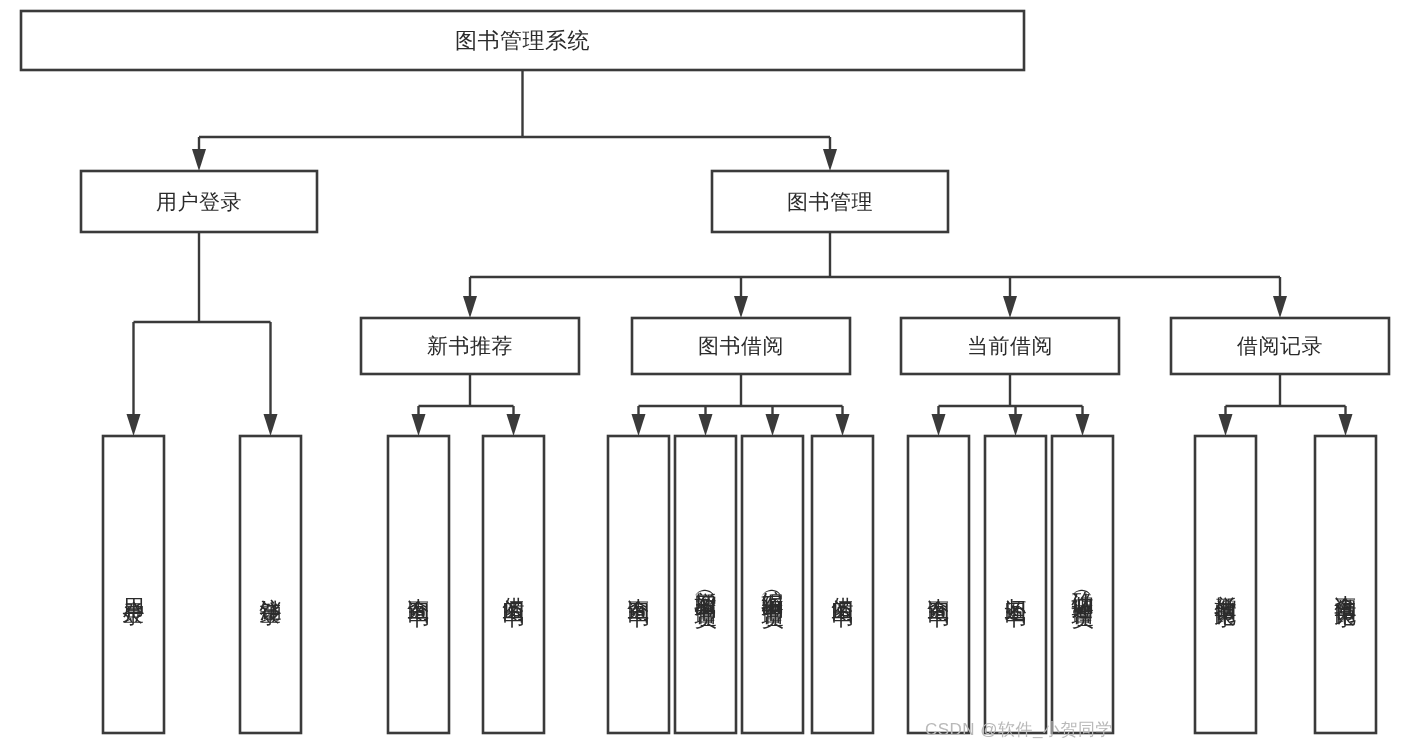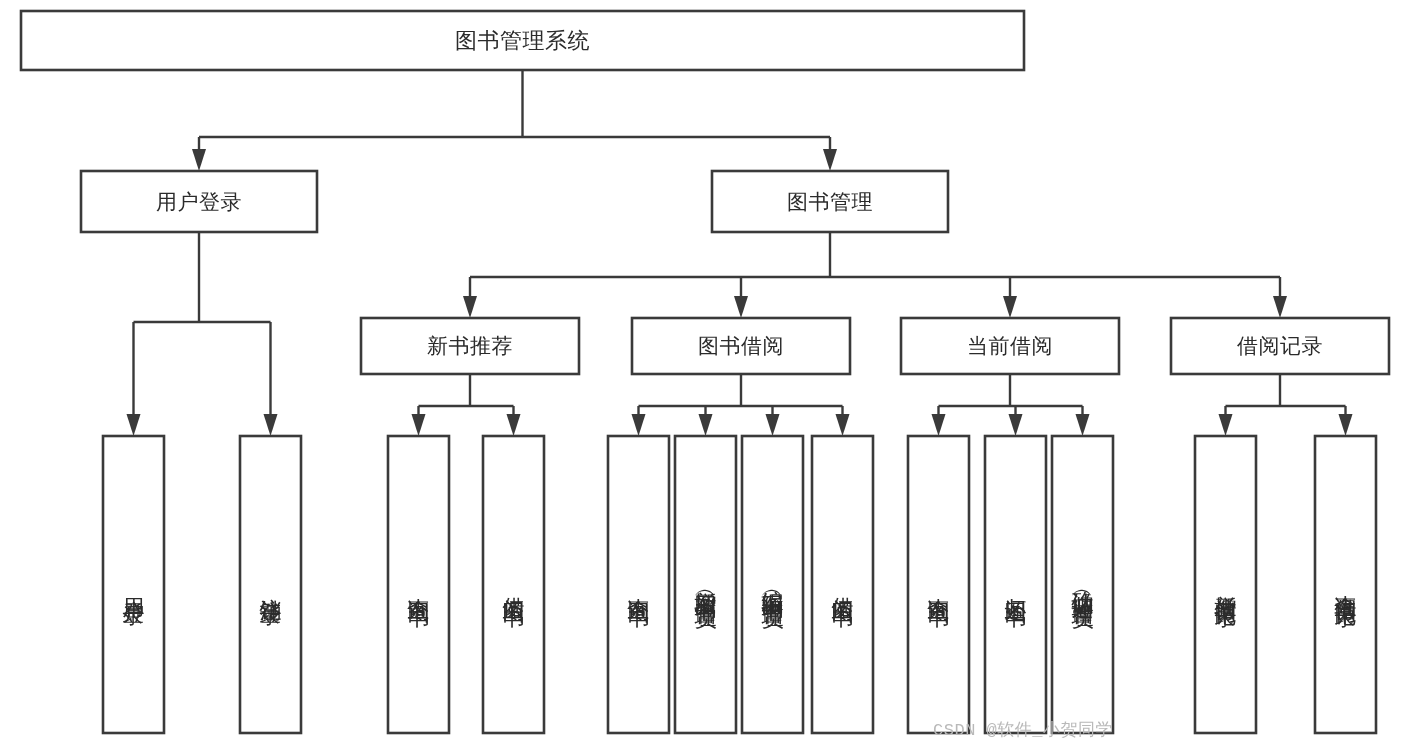--- a/index.html
+++ b/index.html
@@ -67,21 +67,21 @@
     align-items: center;
     justify-content: center;
     text-align: center;
     white-space: nowrap;
     pointer-events: none;
   }
   .watermark {
     position: absolute;
     right: 14px;
     bottom: 6px;
-    font-family: Liberation Mono, monospace;
+    font-family: Liberation Sans, sans-serif;
     font-size: 17px;
     color: #b9b9b9;
     letter-spacing: 0.5px;
     white-space: nowrap;
   }
 </style>
 </head>
 <body>
 
 <div id="diagram-root">

